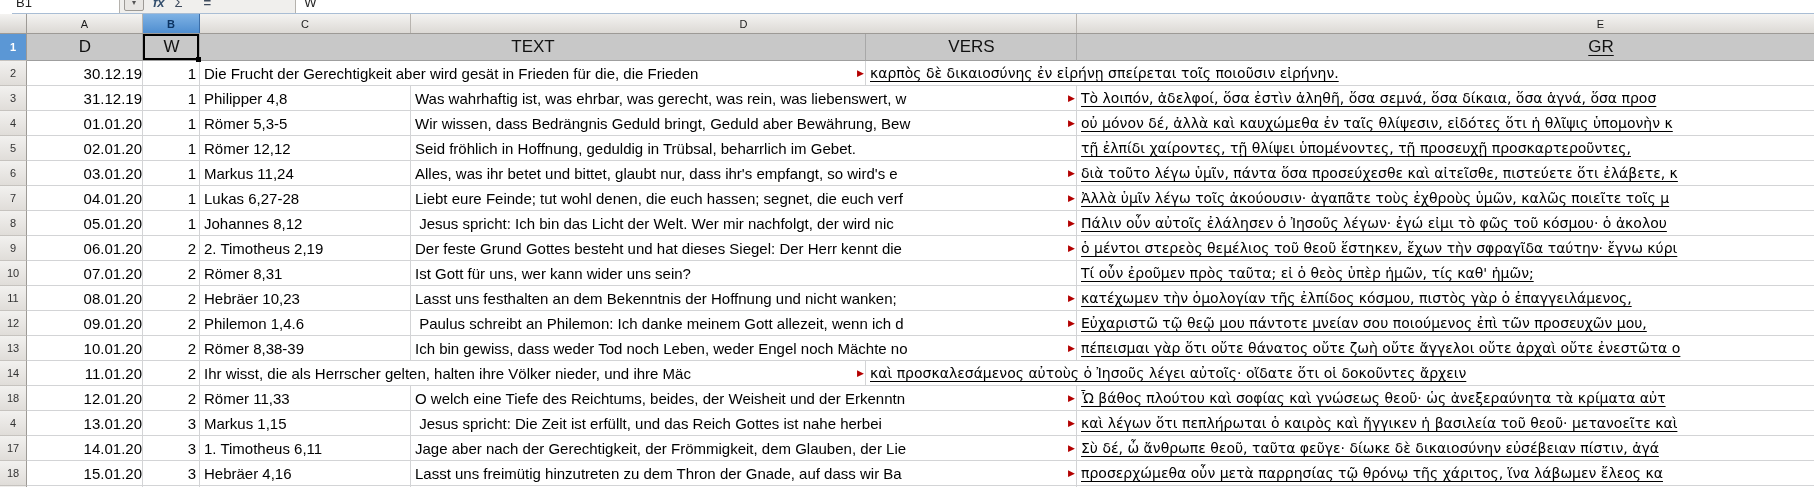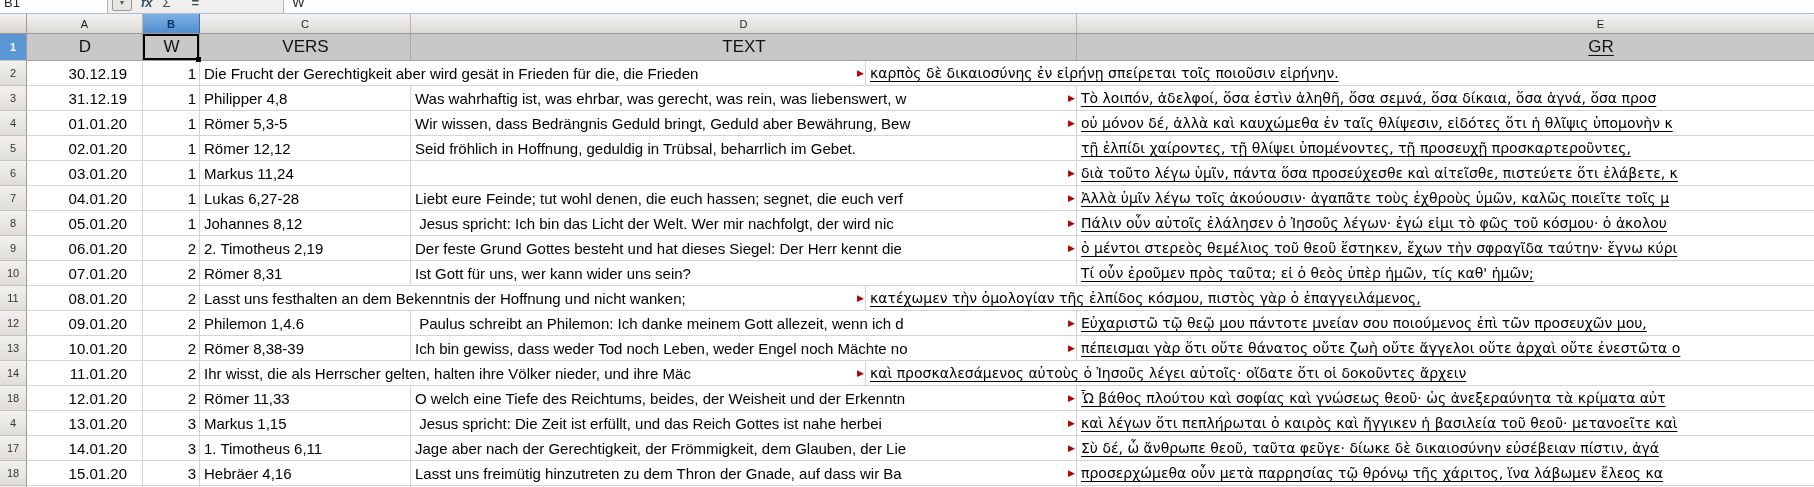--- a/index.html
+++ b/index.html
@@ -5,20 +5,21 @@
   html,body{margin:0;padding:0;}
   .screen{
     position:relative; width:1814px; height:487px; overflow:hidden;
     background:#ffffff; font-family:"Liberation Sans",sans-serif;
     -webkit-font-smoothing:antialiased;
   }
   
   .formula-bar{
     position:relative; height:13px; background:#f0efed; overflow:hidden;
     border-bottom:1px solid #a9bdd4;
+    margin-left:12px;
   }
   .fb-inner{
     position:absolute; top:-8px; left:0; right:0; height:21px;
     display:flex; align-items:center; font-size:13px; color:#222;
   }
   .name-box{
     width:108px; height:21px; background:#ffffff; border-right:1px solid #b5b2ad;
     display:flex; align-items:center; padding-left:4px; box-sizing:border-box;
   }
   .dd-btn{
@@ -68,21 +69,21 @@
     font-size:15px; color:#000; white-space:pre;
     display:flex; align-items:center; padding:0 3px 0 4px;
   }
   .cell.no-r{border-right:none;}
   .hdr-row .cell{
     background:#c8c8c8; justify-content:center; font-size:17px;
     border-right:1px solid #a8a8a8; border-bottom:1px solid #9f9f9f; color:#111;
   }
   .hdr-row{height:27px;}
   .data-row{height:25px;}
-  .al-r{justify-content:flex-end; padding-right:15px;}
+  .al-r{justify-content:flex-end; padding-right:0;}
   .al-r2{justify-content:flex-end; padding-right:3px;}
   .gr-cell{font-family:"DejaVu Sans",sans-serif; font-size:14px;}
   .squiggle{
     text-decoration-line:underline; text-decoration-style:wavy;
     text-decoration-color:#e8453c; text-decoration-thickness:1px;
     text-underline-offset:3px;
     text-decoration:underline;
   }
   .sel-cell{box-shadow:inset 0 0 0 2px #000000; overflow:visible; z-index:3;}
   .sel-handle{
@@ -135,22 +136,22 @@
 
   <div class="sheet">
 
     <div class="row hdr-row">
       <div class="row-hdr w-rh selected">1</div>
       <div class="cell w-a">D</div>
       <div class="cell w-b sel-cell">
         <span>W</span>
         <div class="sel-handle"></div>
       </div>
+      <div class="cell w-d">TEXT</div>
       <div class="cell w-c">VERS</div>
-      <div class="cell w-d">TEXT</div>
       <div class="cell w-e no-r"><span class="squiggle">GR</span></div>
     </div>
 
     <div>
         <div class="row data-row">
     <div class="row-hdr w-rh">2</div>
     <div class="cell w-a al-r">30.12.19</div>
     <div class="cell w-b al-r2">1</div>
     <div class="cell w-d">
       <span>Die Frucht der Gerechtigkeit aber wird gesät in Frieden für die, die Frieden</span>
@@ -198,20 +199,21 @@
     <div class="cell w-e no-r gr-cell">
       <span class="squiggle">τῇ ἐλπίδι χαίροντες, τῇ θλίψει ὑπομένοντες, τῇ προσευχῇ προσκαρτεροῦντες,</span>
     </div>
   </div>
         <div class="row data-row">
     <div class="row-hdr w-rh">6</div>
     <div class="cell w-a al-r">03.01.20</div>
     <div class="cell w-b al-r2">1</div>
     <div class="cell w-c">Markus 11,24</div>
     <div class="cell w-d">
+      <span>Alles, was ihr betet und bittet, glaubt nur, dass ihr's empfangt, so wird's e</span>
       <span class="ovf-arrow">▶</span>
     </div>
     <div class="cell w-e no-r gr-cell">
       <span class="squiggle">διὰ τοῦτο λέγω ὑμῖν, πάντα ὅσα προσεύχεσθε καὶ αἰτεῖσθε, πιστεύετε ὅτι ἐλάβετε, κ</span>
     </div>
   </div>
         <div class="row data-row">
     <div class="row-hdr w-rh">7</div>
     <div class="cell w-a al-r">04.01.20</div>
     <div class="cell w-b al-r2">1</div>
@@ -260,20 +262,21 @@
       
     </div>
     <div class="cell w-e no-r gr-cell">
       <span class="squiggle">Τί οὖν ἐροῦμεν πρὸς ταῦτα; εἰ ὁ θεὸς ὑπὲρ ἡμῶν, τίς καθ' ἡμῶν;</span>
     </div>
   </div>
         <div class="row data-row">
     <div class="row-hdr w-rh">11</div>
     <div class="cell w-a al-r">08.01.20</div>
     <div class="cell w-b al-r2">2</div>
+    <div class="cell w-c">Hebräer 10,23</div>
     <div class="cell w-d">
       <span>Lasst uns festhalten an dem Bekenntnis der Hoffnung und nicht wanken;</span>
       <span class="ovf-arrow">▶</span>
     </div>
     <div class="cell w-e no-r gr-cell">
       <span class="squiggle">κατέχωμεν τὴν ὁμολογίαν τῆς ἐλπίδος κόσμου, πιστὸς γὰρ ὁ ἐπαγγειλάμενος,</span>
     </div>
   </div>
         <div class="row data-row">
     <div class="row-hdr w-rh">12</div>

